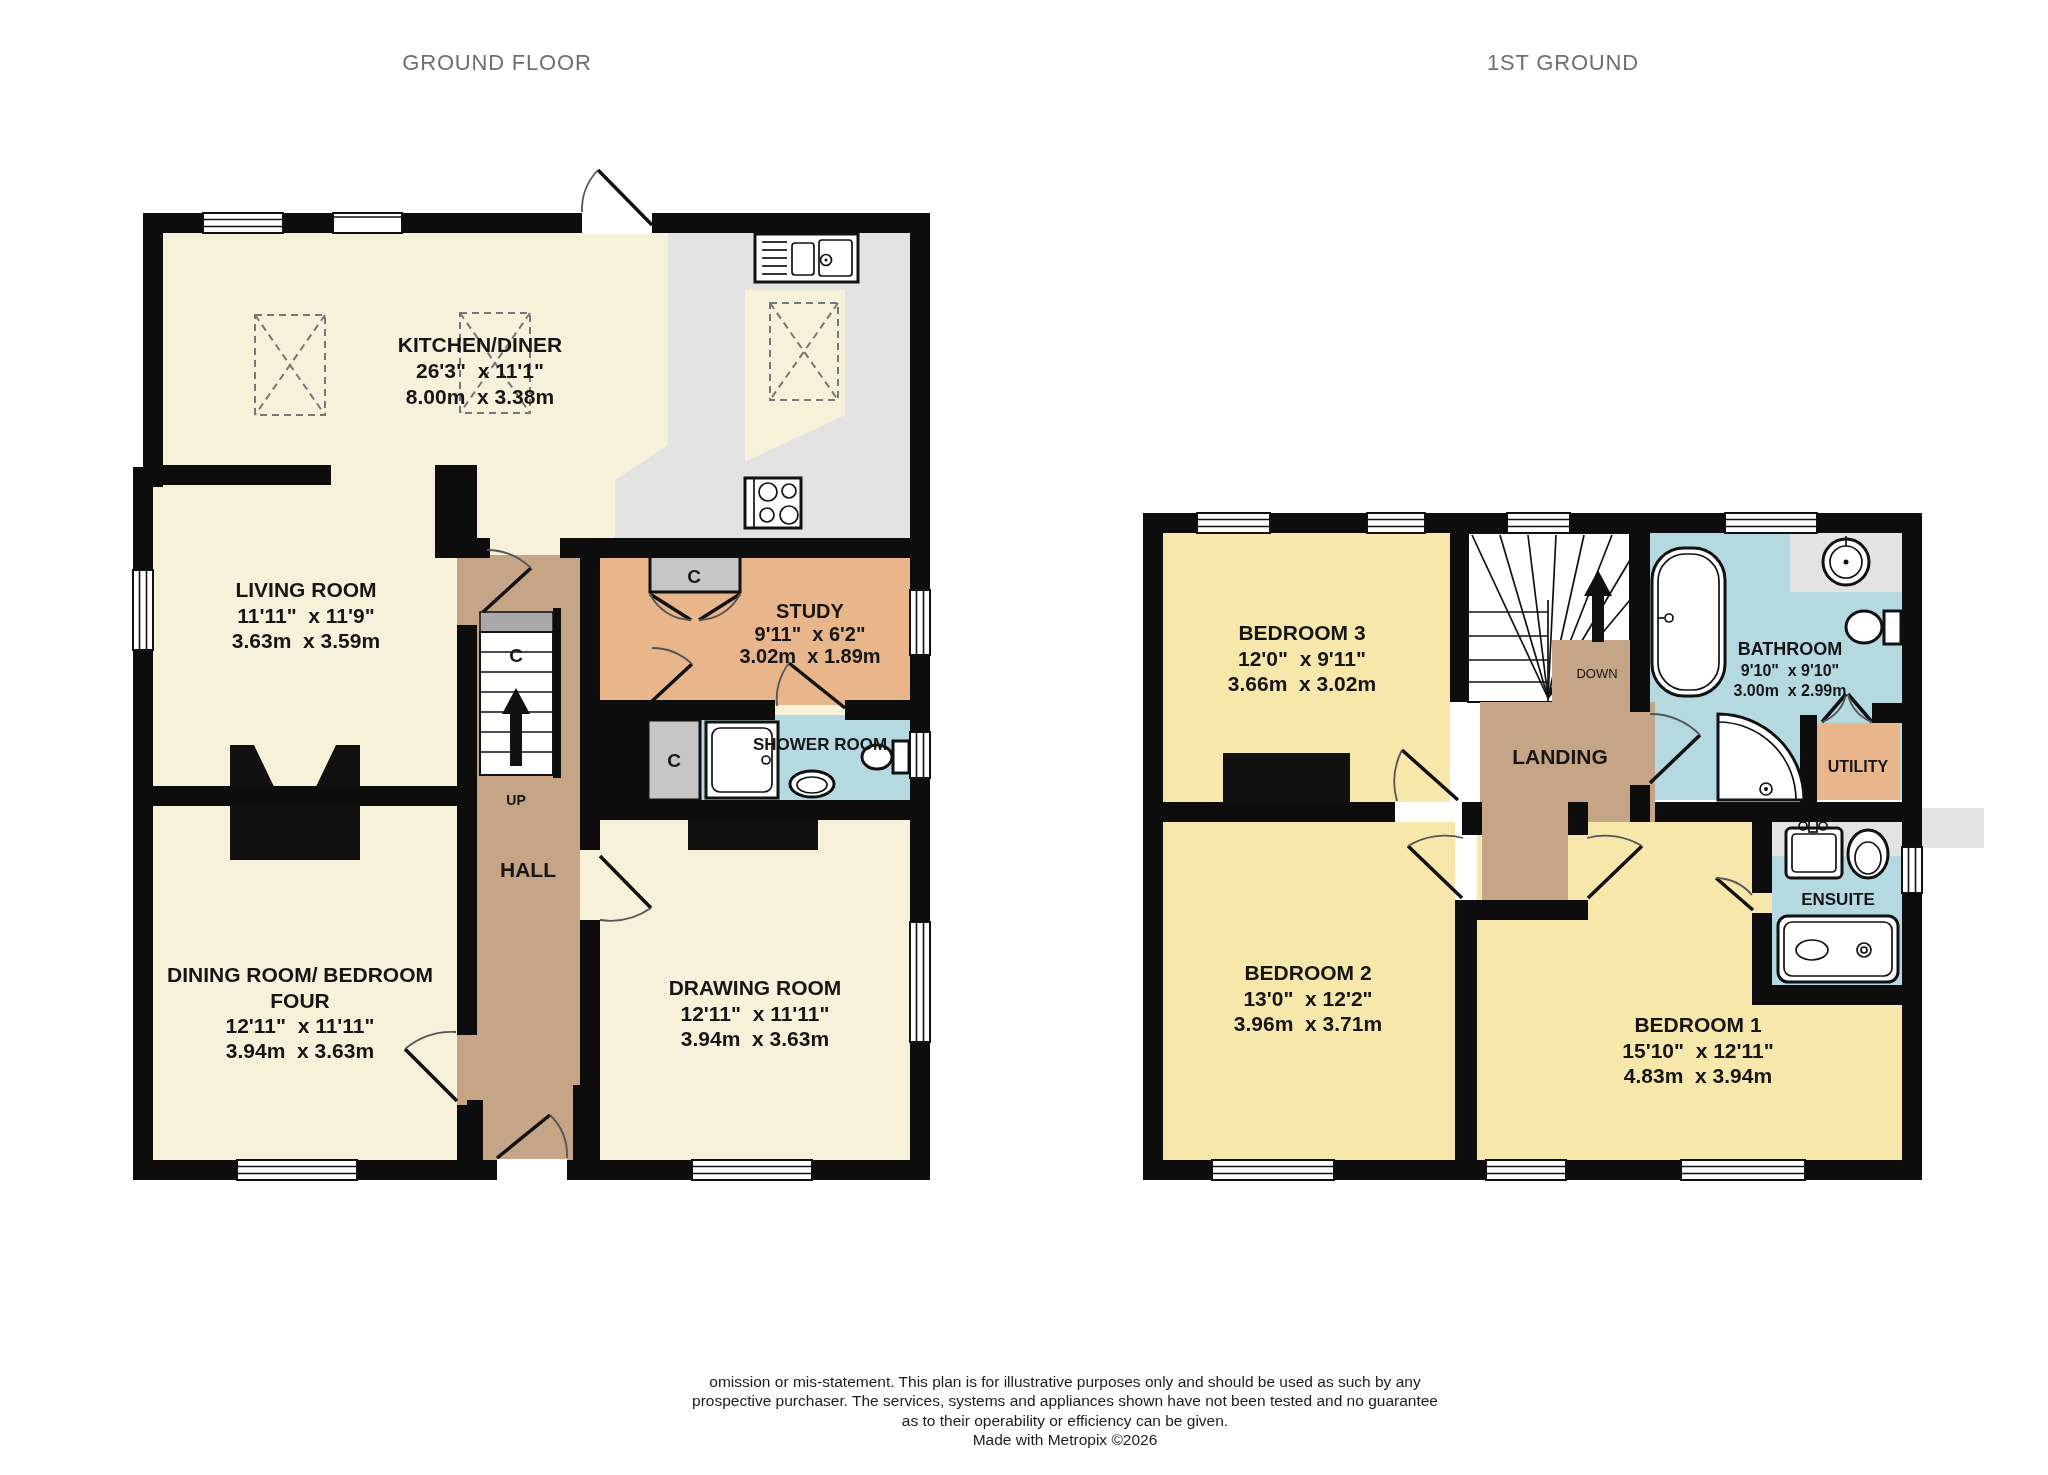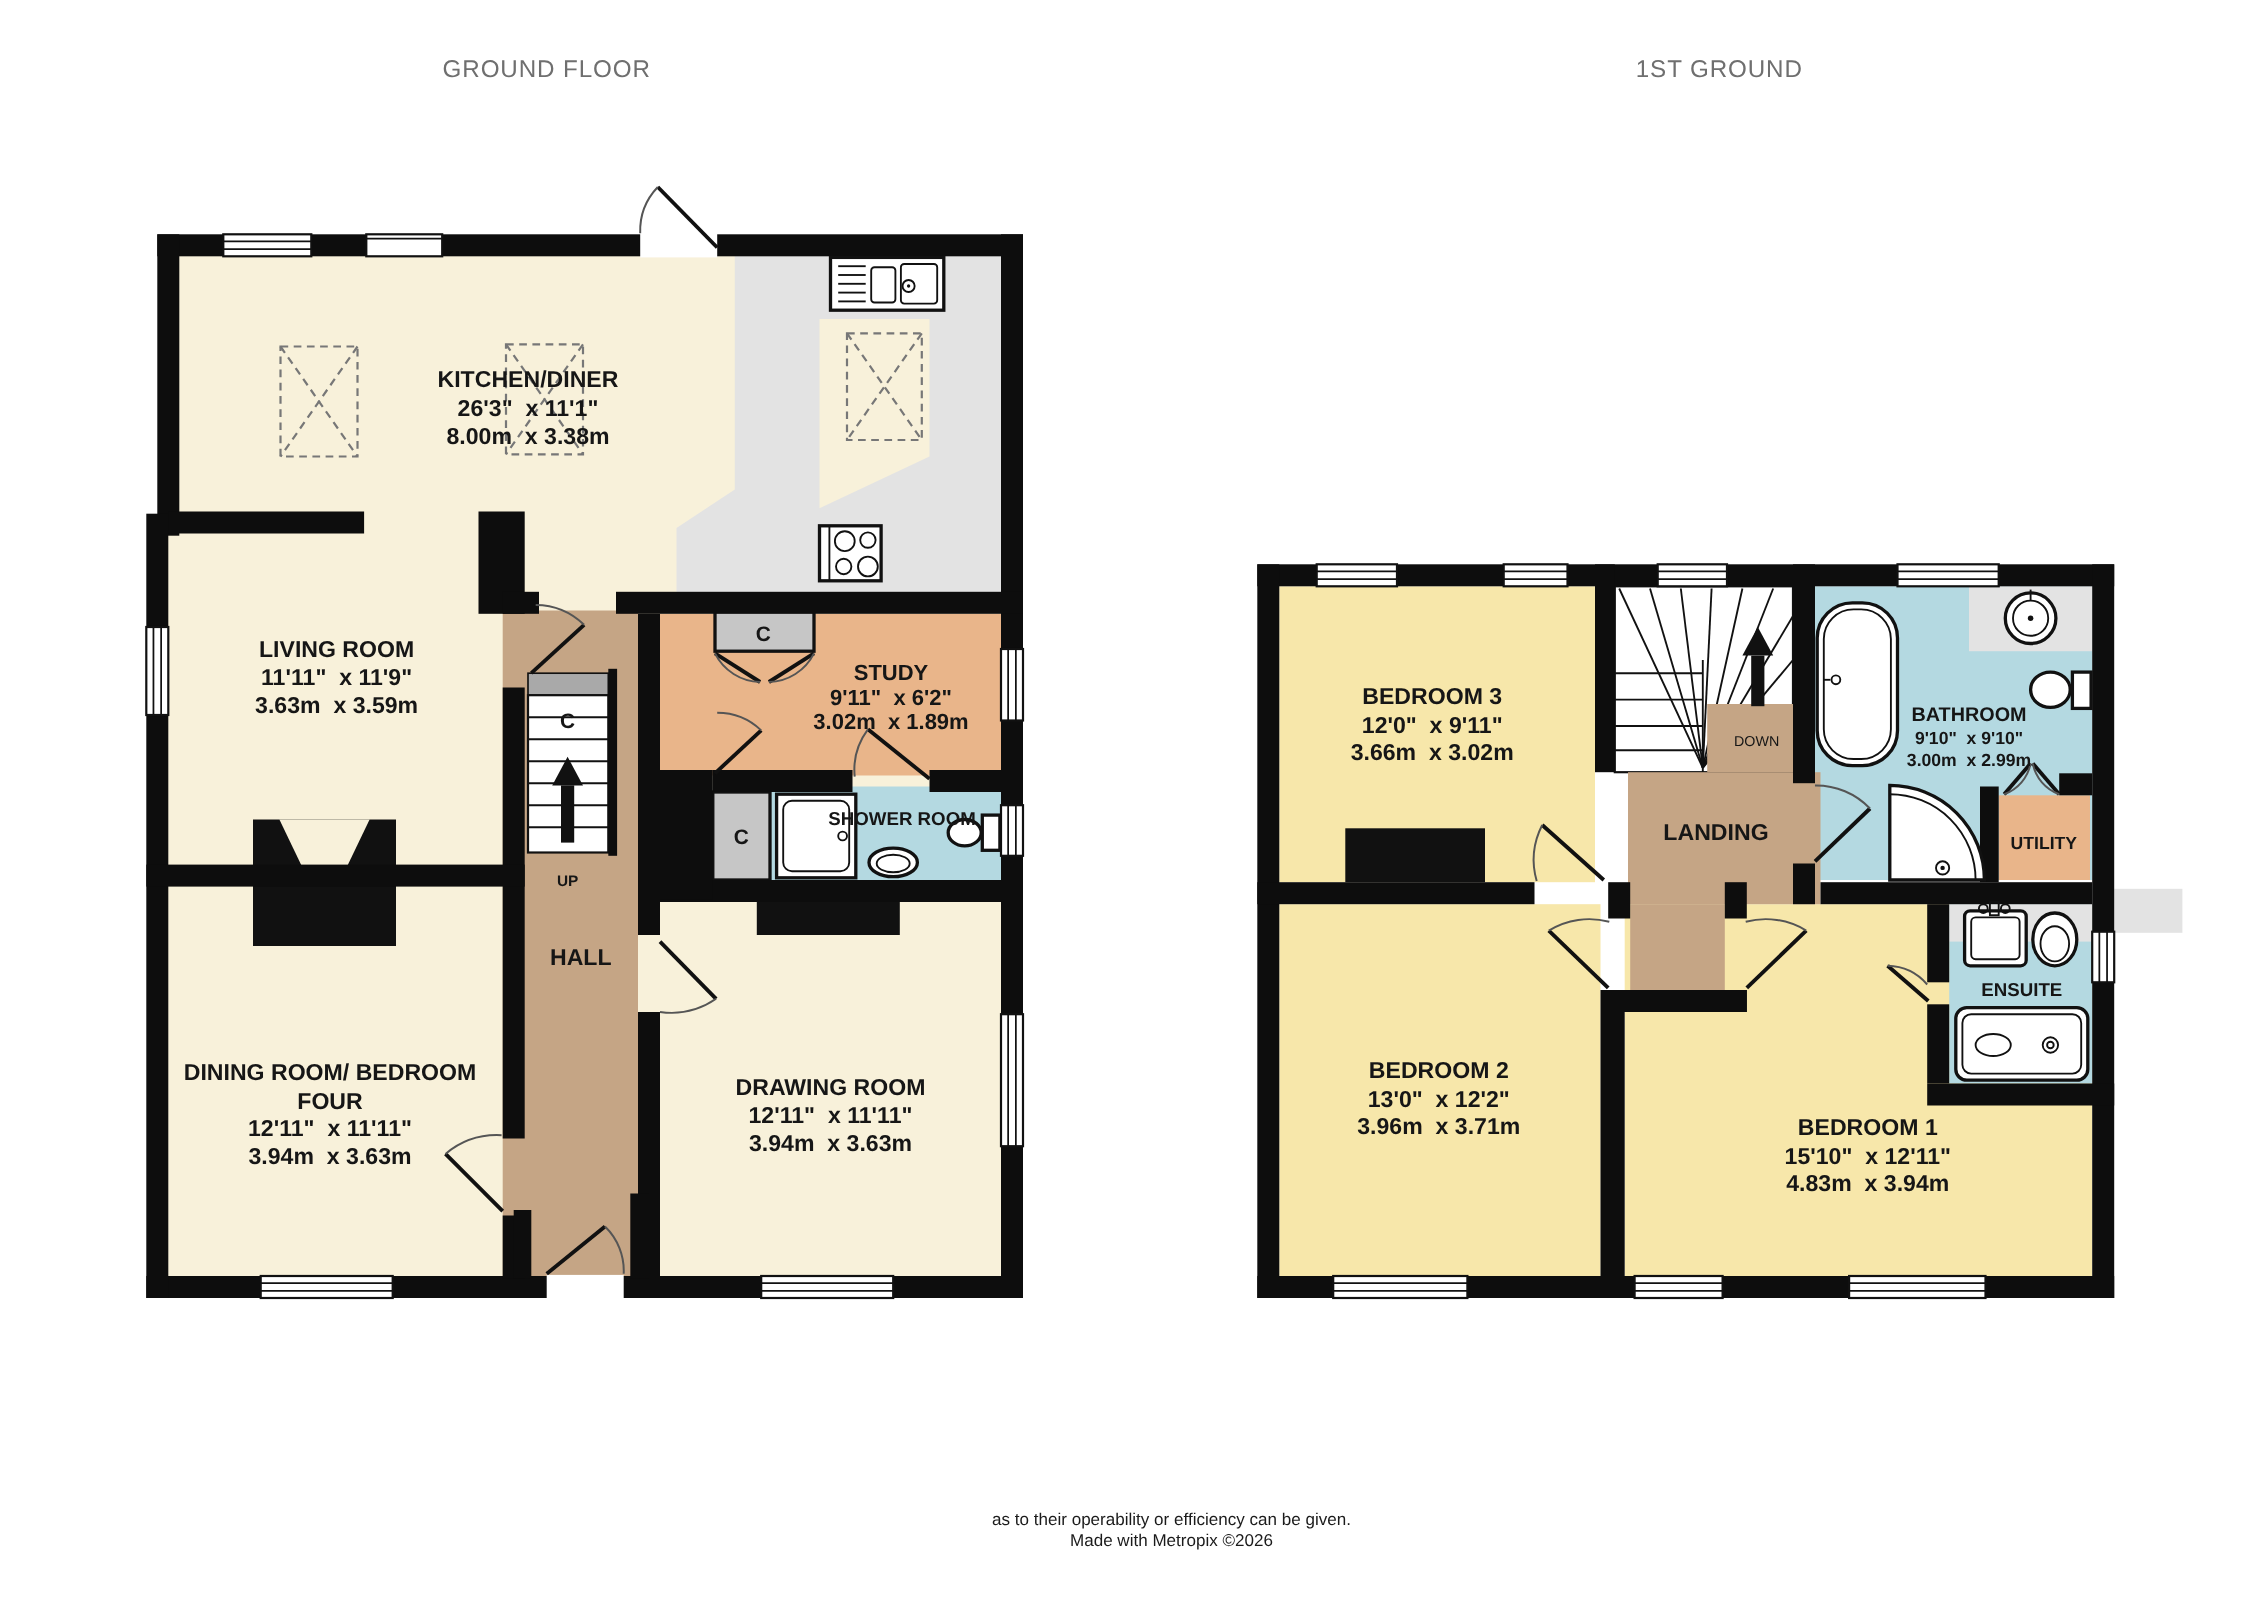--- a/index.html
+++ b/index.html
@@ -394,16 +394,18 @@
         <text class="lbl s21" x="1308" y="1006">13'0"  x 12'2"</text>
         <text class="lbl s21" x="1308" y="1031">3.96m  x 3.71m</text>
         <text class="lbl s21" x="1698" y="1032">BEDROOM 1</text>
         <text class="lbl s21" x="1698" y="1058">15'10"  x 12'11"</text>
         <text class="lbl s21" x="1698" y="1083">4.83m  x 3.94m</text>
       </g>
     </g>
   </svg>
 
   <div class="footer">
+    <div>omission or mis-statement. This plan is for illustrative purposes only and should be used as such by any</div>
+    <div>prospective purchaser. The services, systems and appliances shown have not been tested and no guarantee</div>
     <div>as to their operability or efficiency can be given.</div>
     <div>Made with Metropix ©2026</div>
   </div>
 </div>
 
 </body></html>

